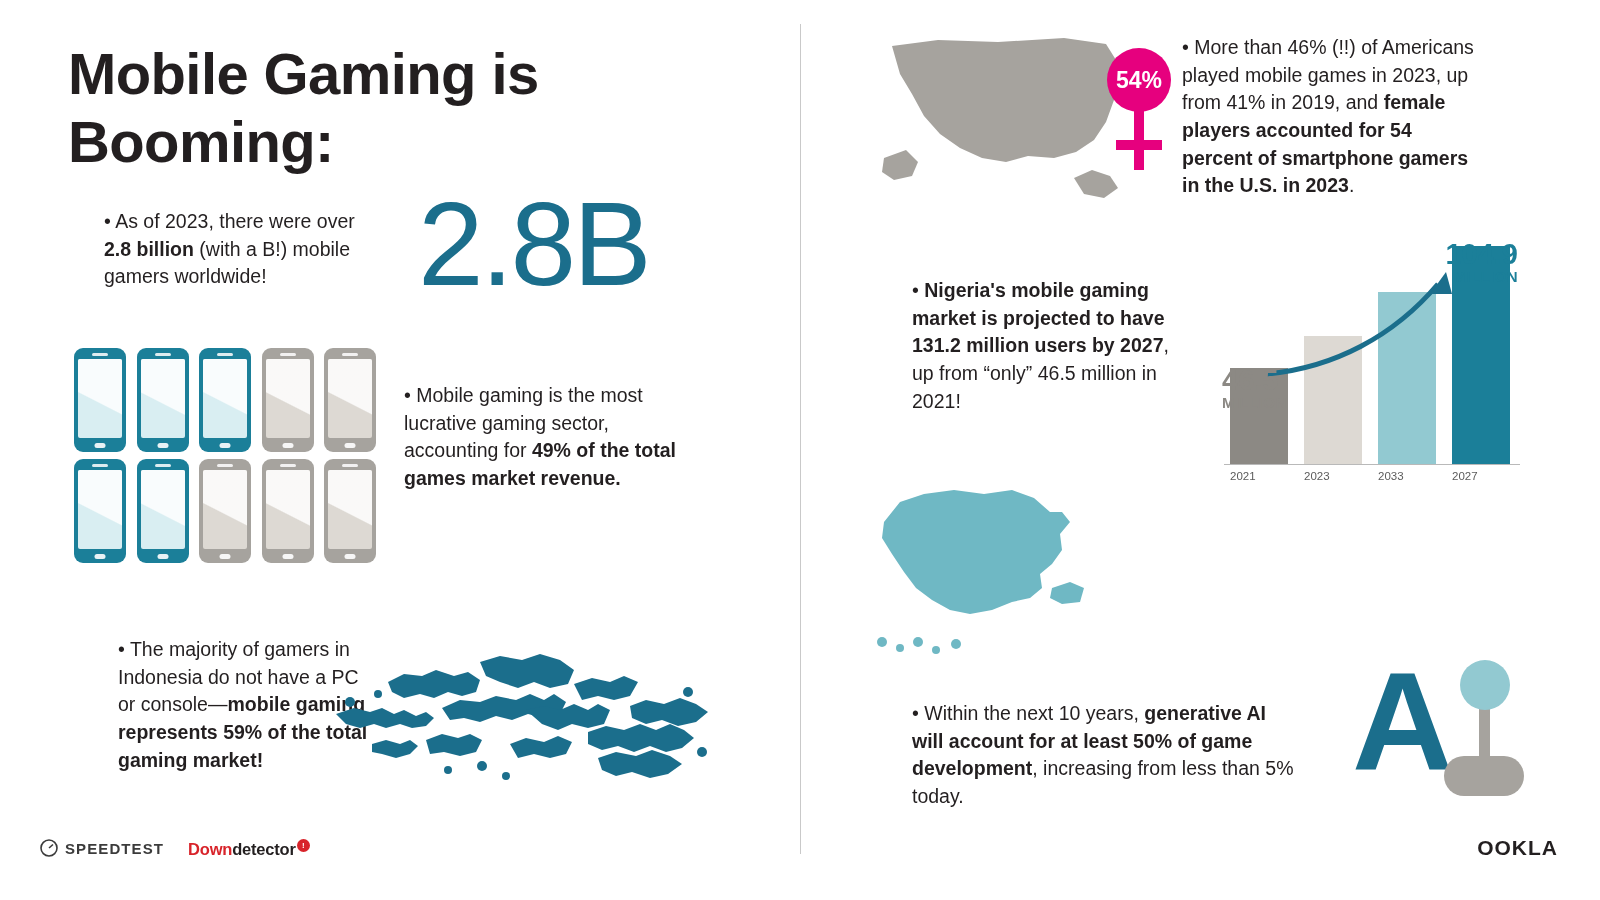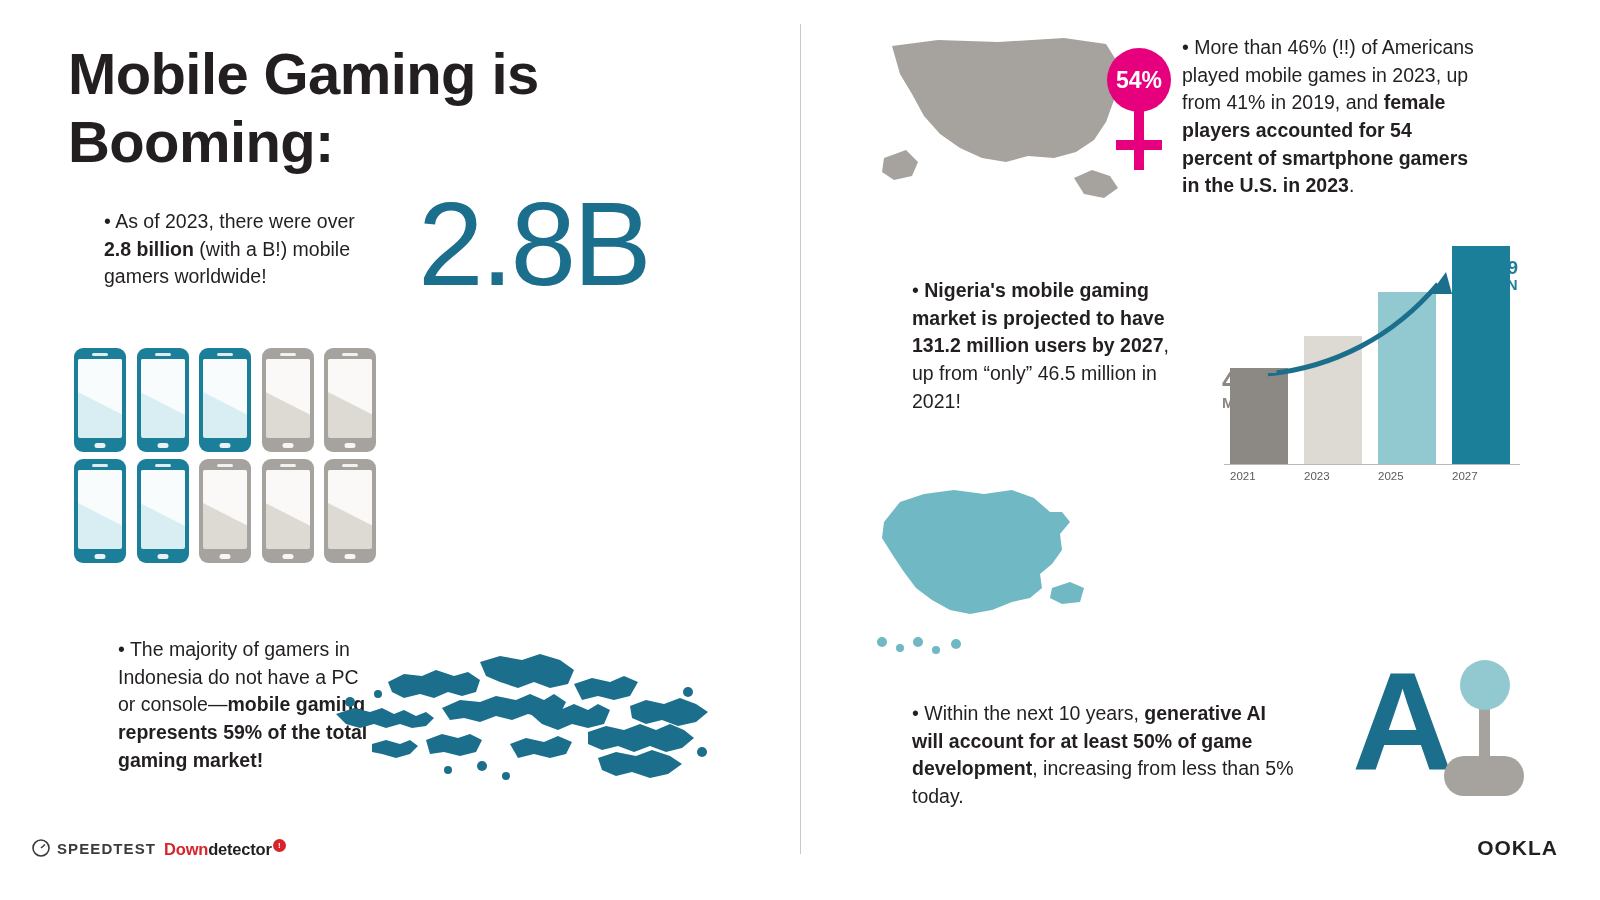--- a/index.html
+++ b/index.html
@@ -138,25 +138,25 @@
     position: absolute;
     left: 330px;
     top: 648px;
     width: 390px;
     height: 160px;
   }
 
   
   .footer-left {
     position: absolute;
-    left: 32px;
+    left: 40px;
     bottom: 42px;
     display: flex;
     align-items: center;
-    gap: 8px;
+    gap: 24px;
   }
   .speedtest-logo {
     display: flex;
     align-items: center;
     gap: 7px;
     font-size: 15px;
     font-weight: bold;
     letter-spacing: 1.1px;
     color: #3b3b3b;
   }
@@ -295,21 +295,21 @@
   }
   .label-2021 .num { font-size: 29px; }
   .label-2021 .unit { font-size: 15px; letter-spacing: .4px; }
   .label-2027 {
     left: 1408px;
     top: 240px;
     color: #1b7f99;
     text-align: right;
     width: 110px;
   }
-  .label-2027 .num { font-size: 19px; margin-top: 18px; }
+  .label-2027 .num { font-size: 29px; }
   .label-2027 .unit { font-size: 15px; letter-spacing: .4px; }
 
   
   .spain {
     position: absolute;
     left: 866px;
     top: 478px;
     width: 230px;
     height: 192px;
   }
@@ -425,20 +425,23 @@
         <div class="screen"></div>
         <div class="home"></div>
       </div>
     <div class="phone off">
         <div class="speaker"></div>
         <div class="screen"></div>
         <div class="home"></div>
       </div>
   </div>
 
+  <div class="fact fact-2">
+    <span>• Mobile gaming is the most lucrative gaming sector, accounting for </span><b>49% of the total games market revenue.</b><span></span>
+  </div>
 
   <div class="fact fact-3">
     <span>• The majority of gamers in Indonesia do not have a PC or console—</span><b>mobile gaming represents 59% of the total gaming market!</b><span></span>
   </div>
 
   <svg class="indonesia" viewBox="0 0 390 160">
     <g fill="#1b6e8c">
       <path d="M6 66 L24 60 L40 64 L52 60 L64 66 L74 62 L86 68 L96 64 L104 70 L96 78 L82 80 L70 76 L56 80 L44 76 L30 80 L16 76 Z"></path>
       <path d="M58 34 L74 26 L92 28 L106 22 L124 28 L138 24 L150 32 L146 44 L132 48 L118 44 L104 50 L90 46 L74 50 L62 44 Z"></path>
       <path d="M112 60 L130 52 L150 54 L166 48 L186 52 L200 46 L214 52 L224 46 L236 54 L230 66 L214 70 L198 66 L182 72 L166 68 L150 74 L134 70 L120 72 Z"></path>
@@ -503,21 +506,21 @@
       <div class="bar" style="left:154px; height:172px; background:#92c9d1;"></div>
       <div class="bar" style="left:228px; height:218px; background:#1b7f99;"></div>
       <svg width="296" height="228" style="position:absolute;left:0;top:0;pointer-events:none;">
         <path d="M42 138 C 110 132, 170 100, 214 48" fill="none" stroke="#1b6e8c" stroke-width="5"></path>
         <path d="M222 36 L206 58 L228 58 Z" fill="#1b6e8c"></path>
       </svg>
     </div>
     <div class="axis"></div>
     <div class="tick" style="left:6px;">2021</div>
     <div class="tick" style="left:80px;">2023</div>
-    <div class="tick" style="left:154px;">2025</div>
+    <div class="tick" style="left:154px;">2033</div>
     <div class="tick" style="left:228px;">2027</div>
   </div>
 
   <div class="chart-label label-2021">
     <div class="num">46.5</div>
     <div class="unit">MILLION</div>
   </div>
   <div class="chart-label label-2027">
     <div class="num">104.9</div>
     <div class="unit">MILLION</div>

